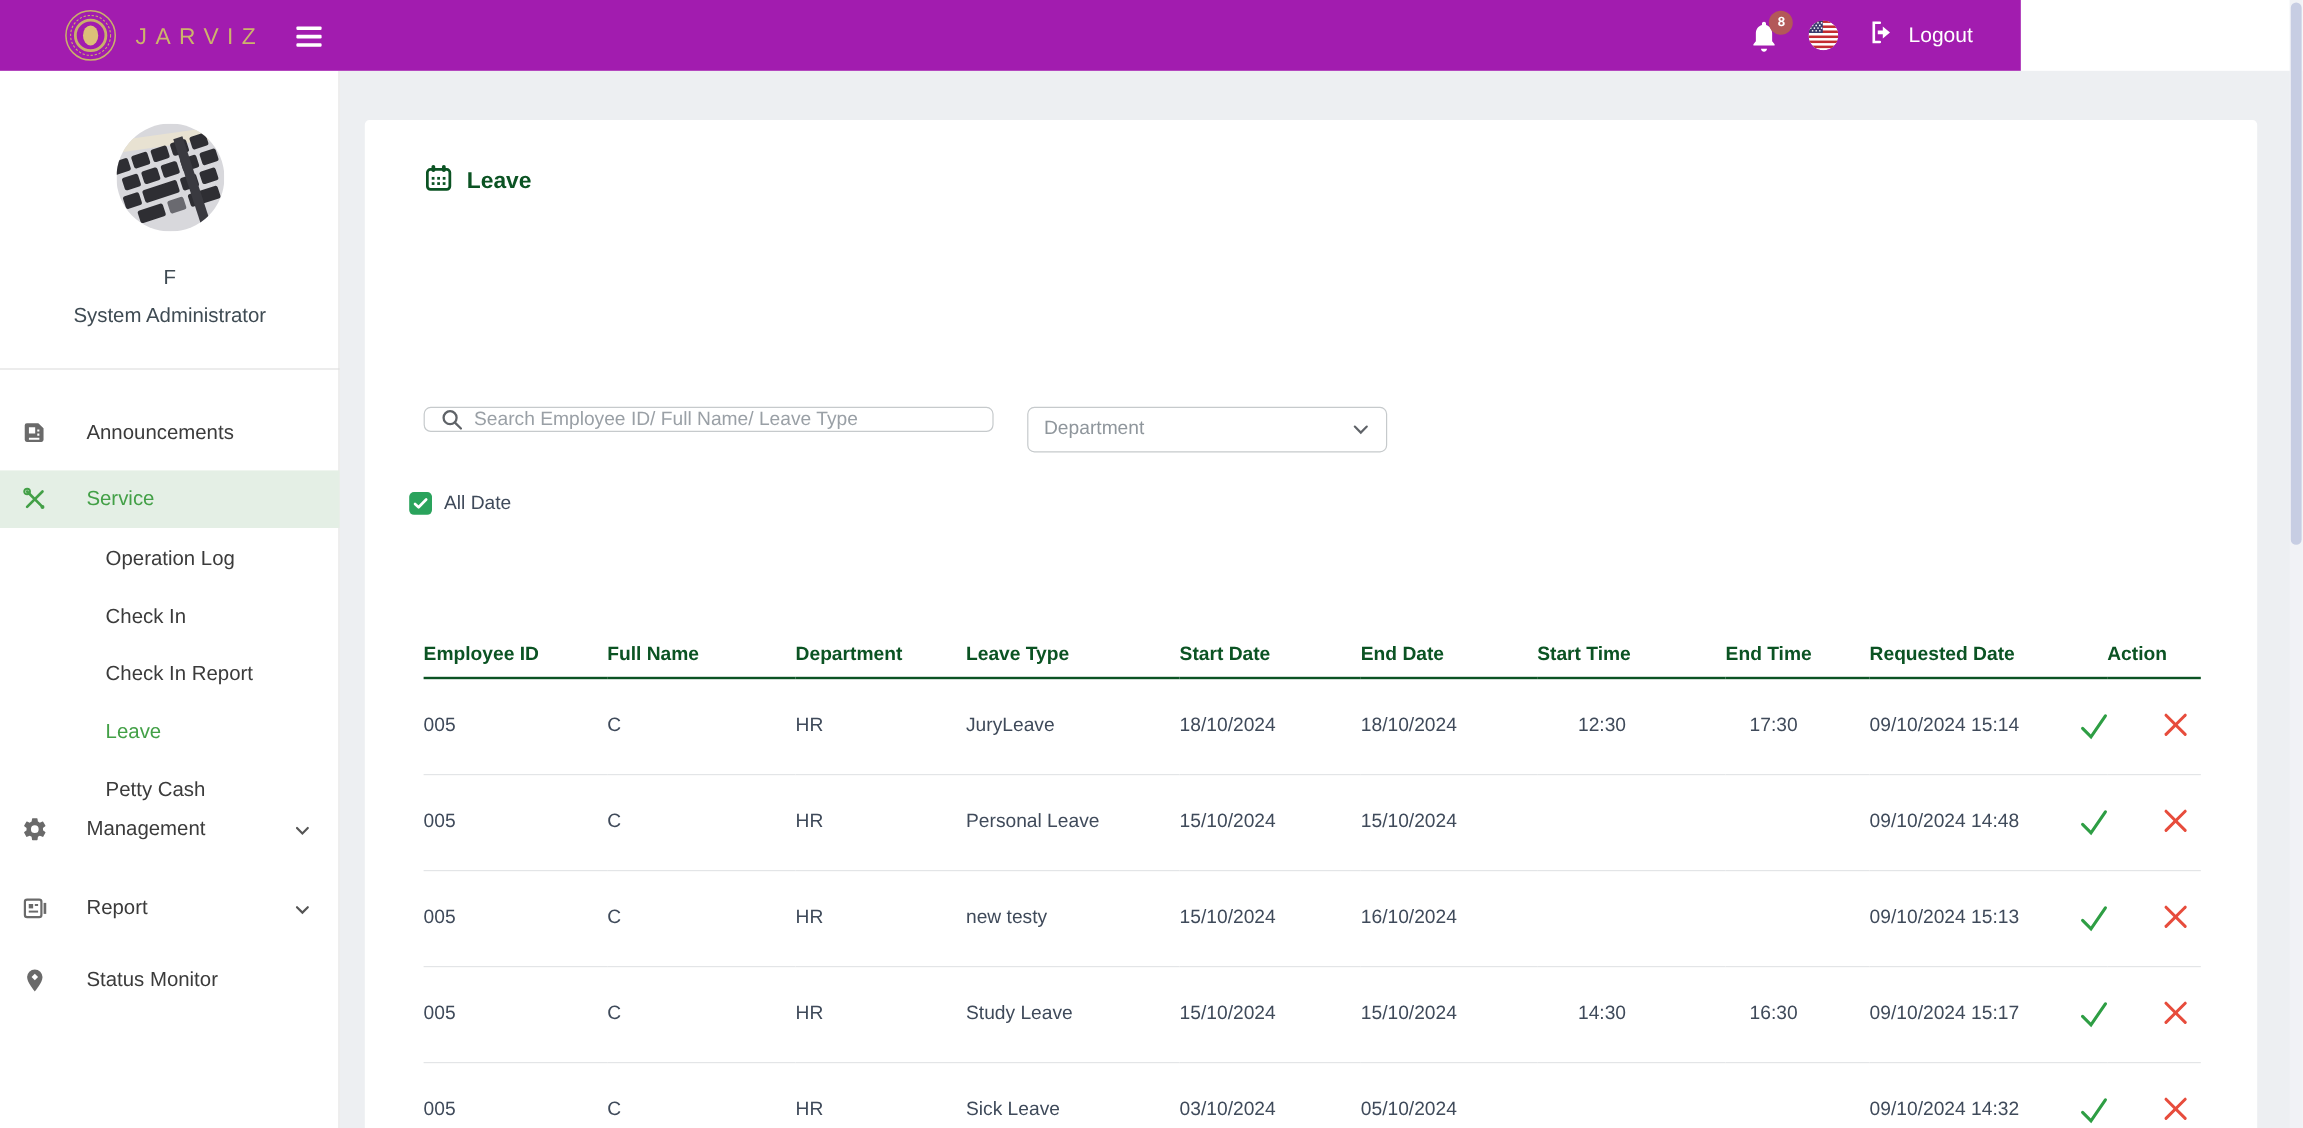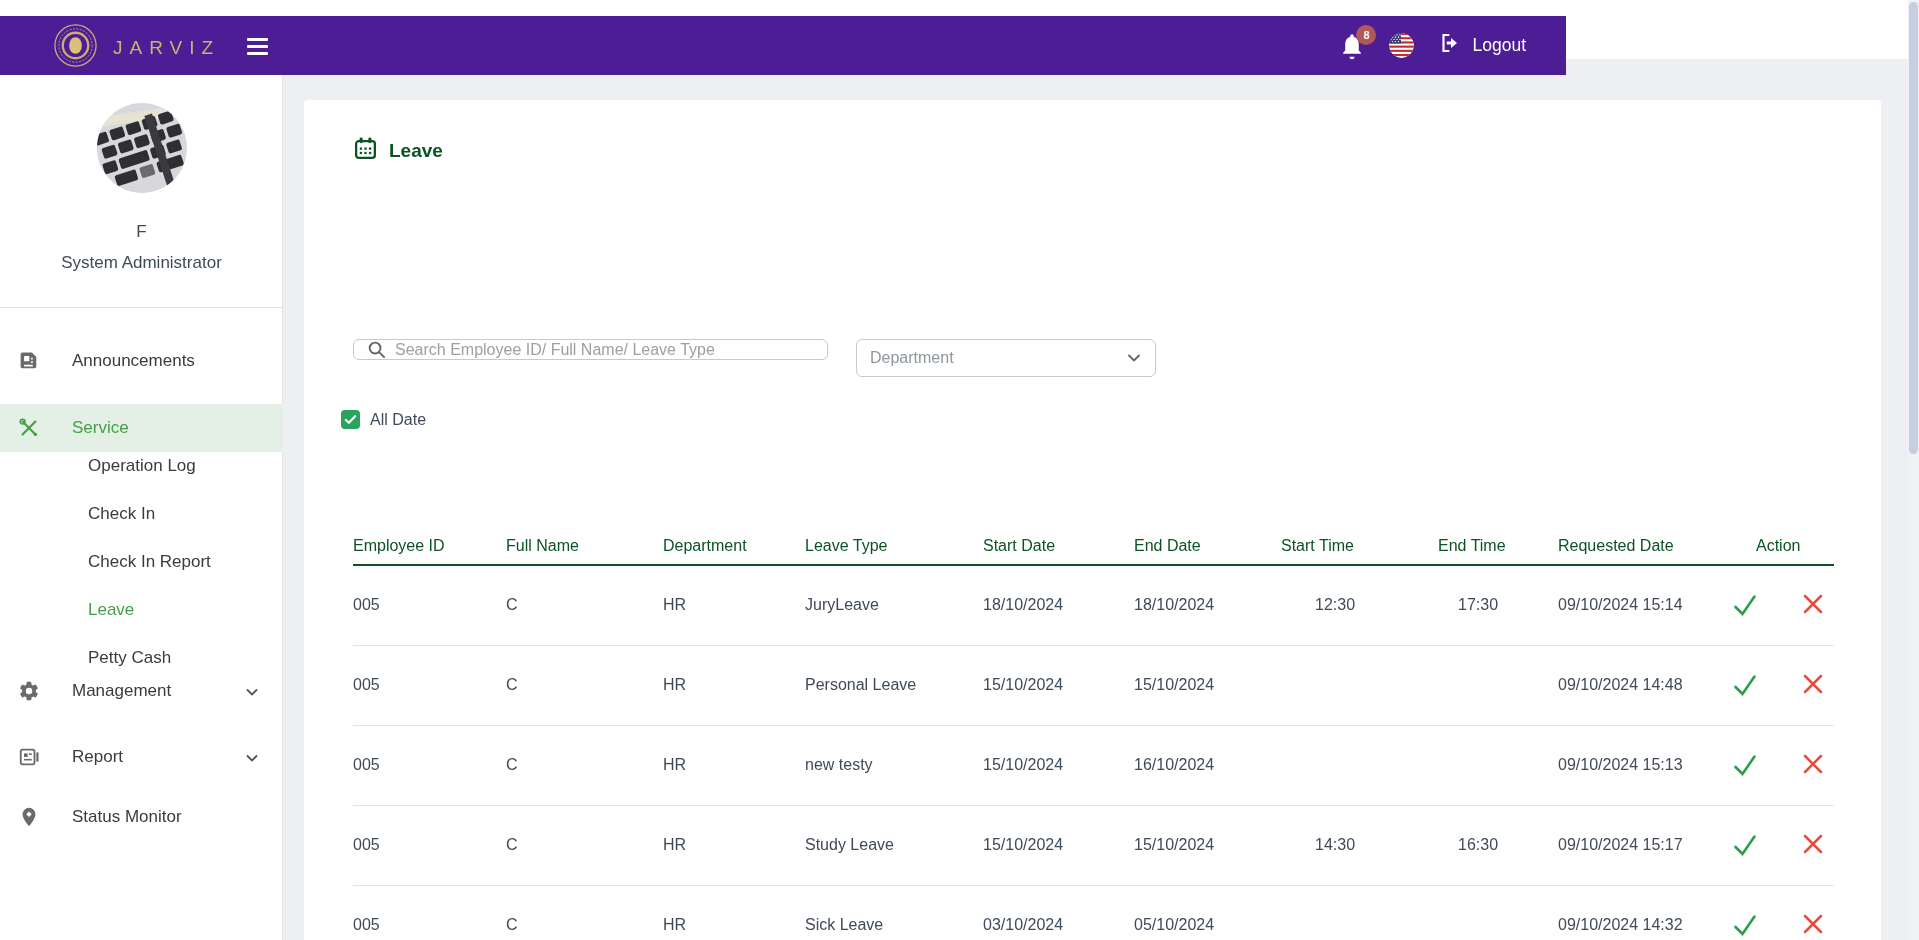--- a/index.html
+++ b/index.html
@@ -1,22 +1,22 @@
 <!DOCTYPE html>
 <html><head>
 <meta charset="utf-8">
 <style>
   * { margin:0; padding:0; box-sizing:border-box; }
   html,body { width:1919px; height:940px; overflow:hidden; background:#fff;
     font-family:"Liberation Sans", sans-serif; }
   .app { position:relative; width:1919px; height:940px; }
 
   
-  .topbar { position:absolute; left:0; top:0; width:1566px; height:59px;
-    background:#4c1d95; z-index:10;margin-top:16px; }
+  .topbar { position:absolute; left:0; top:0; width:1684px; height:59px;
+    background:#a21caf; z-index:10; }
   .brand { position:absolute; left:52px; top:6px; display:flex; align-items:center; gap:14px; }
   .brand-text { color:#cdb36c; font-size:19px; letter-spacing:7px; font-weight:400; }
   .menu-btn { position:absolute; left:247px; top:18px; width:26px; height:24px;
     display:flex; flex-direction:column; justify-content:center; gap:4px; cursor:pointer; }
   .menu-btn span { display:block; width:21px; height:3px; background:#fff; border-radius:1px; }
   .topbar-right { position:absolute; right:40px; top:0; height:59px; display:flex;
     align-items:center; gap:24px; }
   .bell-wrap { position:relative; width:26px; height:28px; cursor:pointer; }
   .badge { position:absolute; top:-7px; right:-11px; min-width:20px; height:20px;
     background:#b35858; color:#fff; border-radius:50%; font-size:11px; font-weight:700;
@@ -32,21 +32,21 @@
   .profile-name { position:absolute; left:0; top:163px; width:283px; text-align:center;
     color:#3f4b53; font-size:17px; }
   .profile-role { position:absolute; left:0; top:194px; width:283px; text-align:center;
     color:#3f4b53; font-size:17px; }
   .side-divider { position:absolute; left:0; top:248px; width:283px; height:1px; background:#e0e0e0; }
   .nav-item { position:absolute; left:0; width:283px; height:48px; display:flex;
     align-items:center; cursor:pointer; color:#3b3b3b; font-size:17px; }
   .nav-item .nico { position:absolute; left:18px; width:22px; height:22px; }
   .nav-item .nlabel { position:absolute; left:72px; }
   .nav-item.sub .nlabel { left:88px; }
-  .nav-item.active-parent { background:#e4efe5; color:#43a047;margin-top:12px; }
+  .nav-item.active-parent { background:#e4efe5; color:#43a047; }
   .nav-item.active-sub { color:#43a047; }
   .nav-item .chev { position:absolute; right:24px; width:14px; height:14px; }
 
   
   .content { position:absolute; left:283px; top:59px; width:1636px; height:881px;
     background:#edeff2; overflow:hidden; }
   .card { position:absolute; left:21px; top:41px; width:1577px; height:1000px;
     background:#fff; border-radius:4px; }
 
   .page-title { position:absolute; left:49px; top:36px; display:flex; align-items:center; gap:11px;
@@ -71,21 +71,21 @@
     justify-content:space-between; padding:0 13px; cursor:pointer; background:#fff; }
   .select-box .sel-text { color:#8f969c; font-size:16px; }
 
   .alldate { position:absolute; left:37px; top:310px; display:flex; align-items:center; gap:10px; }
   .cbox { width:19px; height:19px; border-radius:4px; background:#2aa35c; display:flex;
     align-items:center; justify-content:center; cursor:pointer; }
   .alldate .clabel { color:#3f4a5a; font-size:16px; }
 
   table.leave { position:absolute; left:49px; top:437px; width:1481px;
     border-collapse:collapse; table-layout:fixed; }
-  table.leave th { text-align:left; color:#0b5323; font-size:16px; font-weight:400;
+  table.leave th { text-align:left; color:#0b5323; font-size:16px; font-weight:700;
     height:28px; vertical-align:top; border-bottom:2px solid #0b5323; }
   table.leave td { height:80px; border-bottom:1px solid #e3e5e7; color:#3f4a5a;
     font-size:16px; vertical-align:middle; }
   table.leave td:nth-child(7) { padding-left:34px; }
   table.leave td:nth-child(8) { padding-left:20px; }
   .action-cell { display:flex; align-items:center; gap:42px; margin-left:-24px; }
   .icon-btn { width:26px; height:26px; cursor:pointer; background:none; border:0; padding:0; }
 
   
   .scrollbar { position:absolute; right:0; top:0; width:11px; height:940px;

